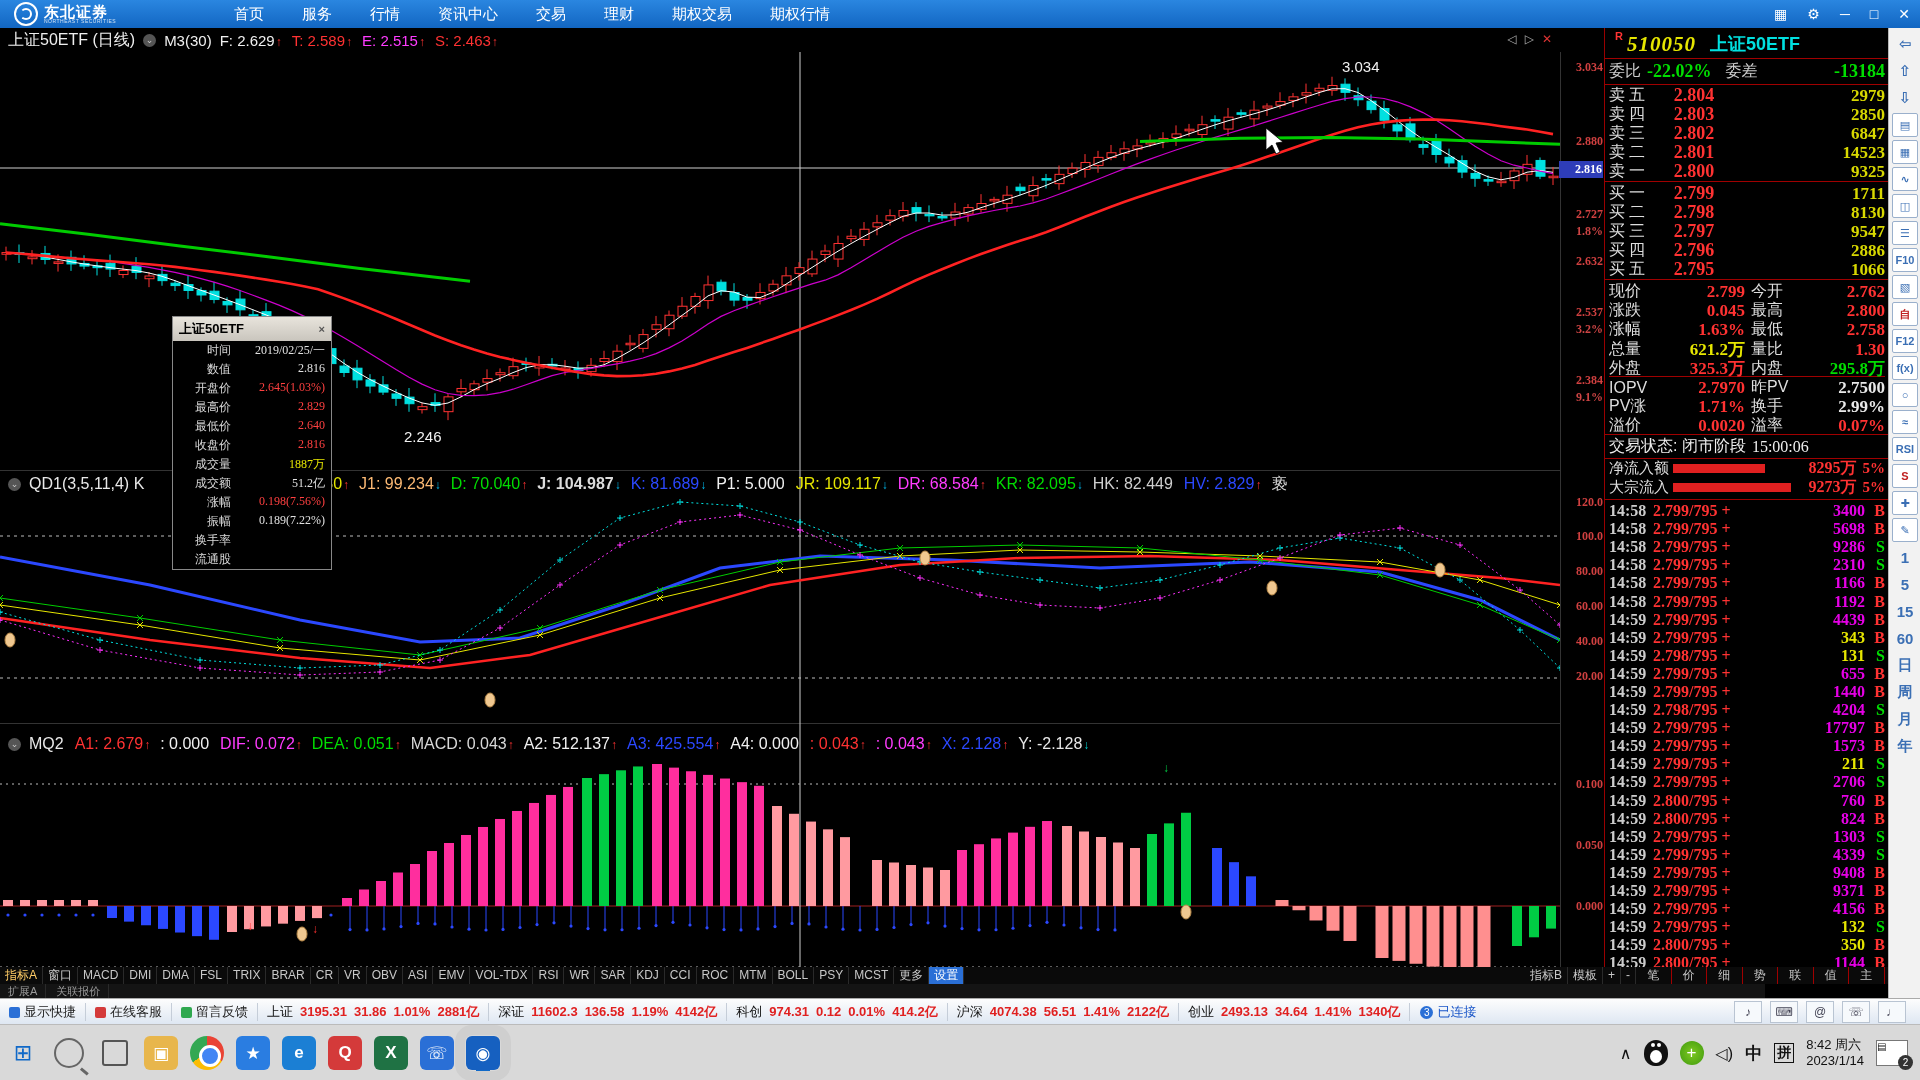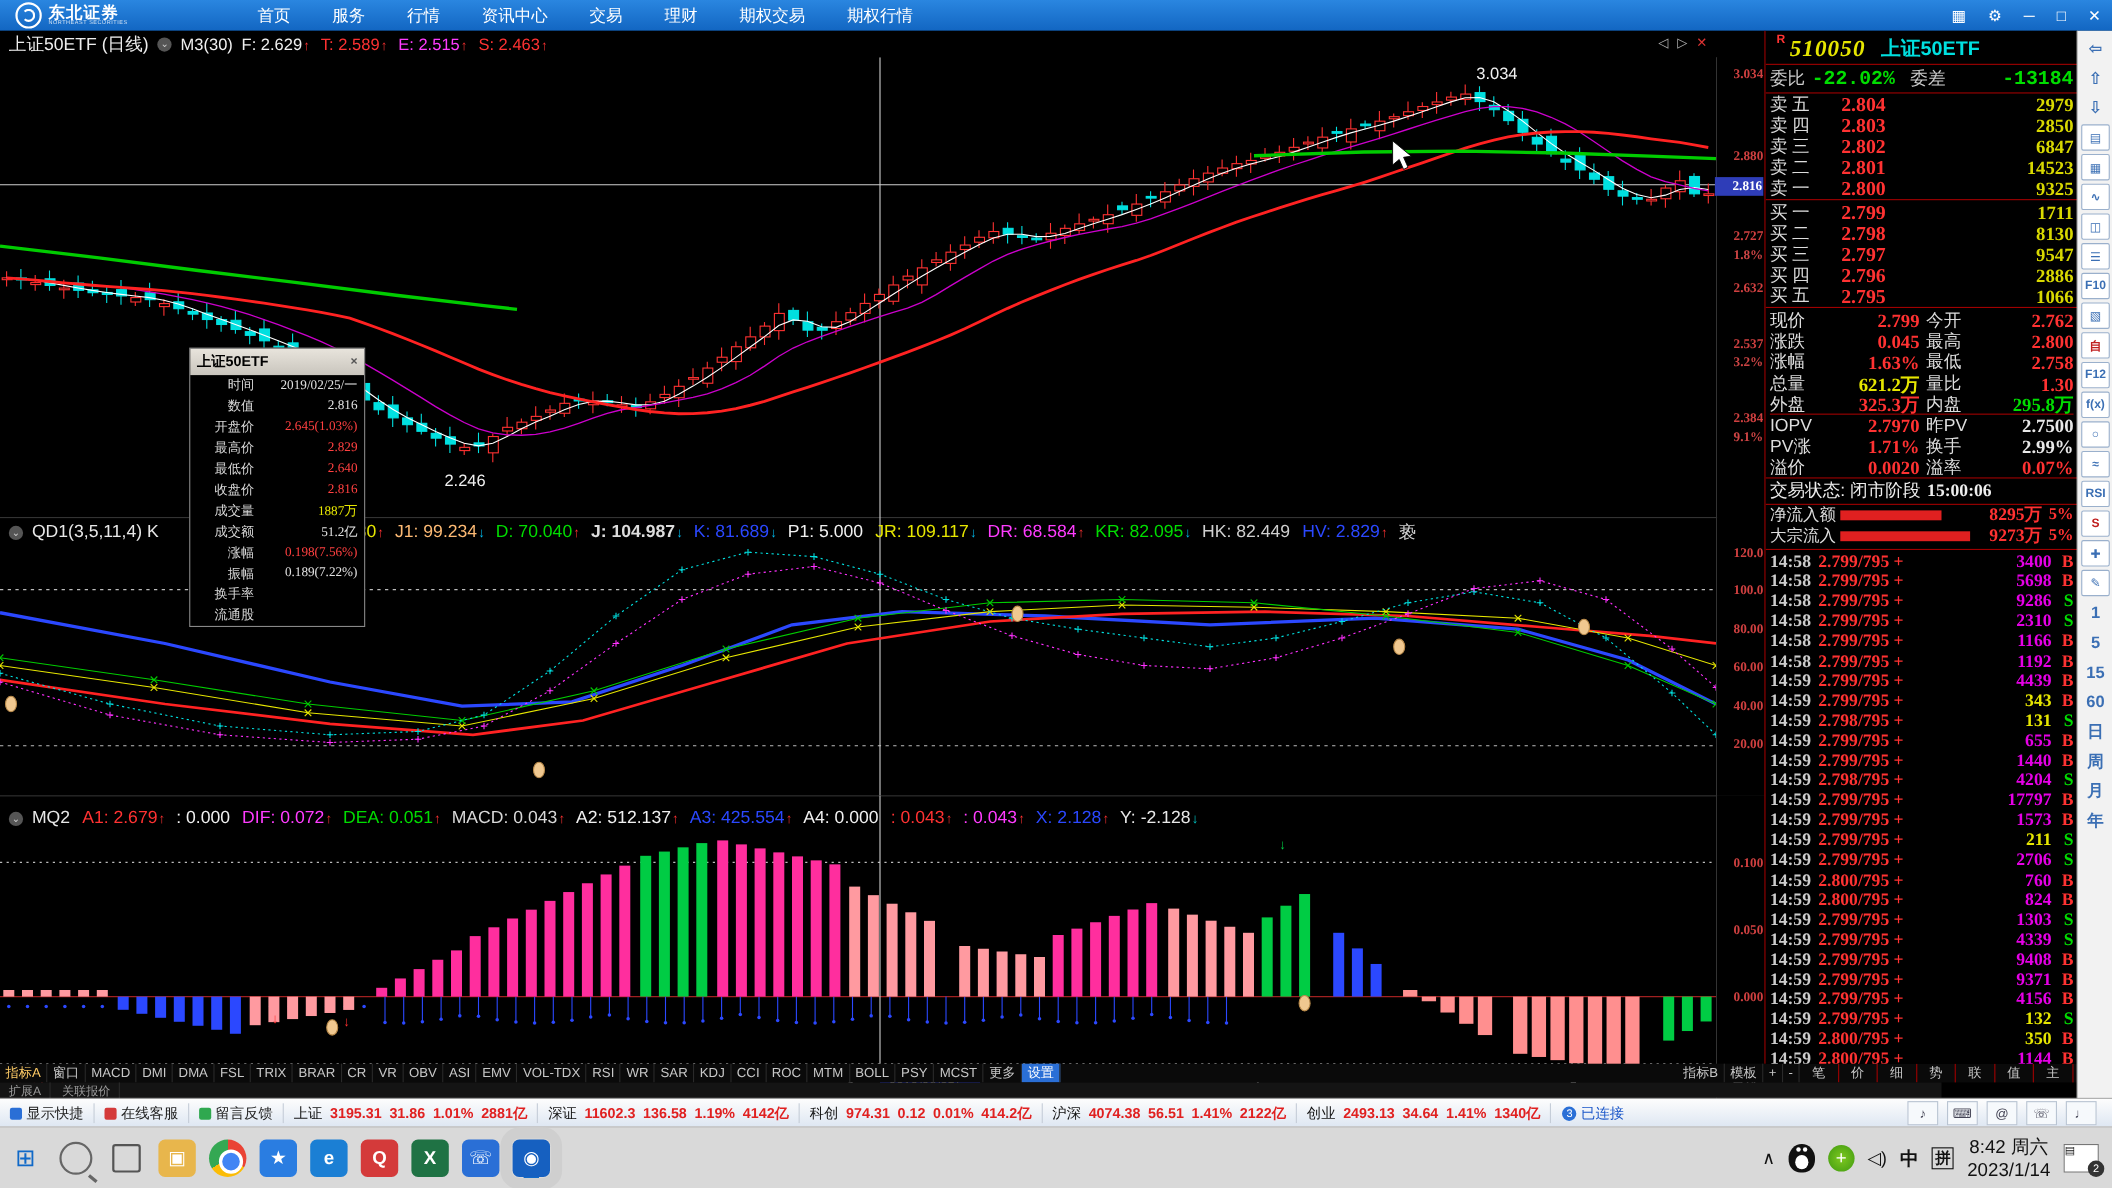--- a/index.html
+++ b/index.html
@@ -68,33 +68,33 @@
   .ext-row .t{padding:0 8px;border-right:1px solid #2a2a2a;cursor:pointer;}
 
   
   .quote{position:absolute;left:1604px;top:28px;width:284px;height:939px;background:#000;border-left:1px solid #900;color:#ddd;overflow:hidden;}
   .q-head{height:28px;display:flex;align-items:center;padding:2px 4px 0 10px;border-bottom:1px solid #a00000;}
   .q-r{color:#f33;font-size:11px;font-weight:bold;margin-right:4px;align-self:flex-start;}
   .q-code{color:#e6e600;font-size:21px;font-weight:bold;font-style:italic;letter-spacing:1px;}
   .q-name{color:#00e0e0;font-size:18px;font-weight:bold;margin-left:14px;}
   .q-weibi{height:25px;display:flex;align-items:center;font-size:16px;border-bottom:1px solid #a00000;padding:0 4px;}
   .q-weibi .lab{color:#ccc;}
-  .q-weibi .val{color:#00dd00;font-family:Liberation Mono, monospace;font-weight:bold;font-size:18px;}
+  .q-weibi .val{color:#00dd00;font-family:Liberation Serif, serif;font-weight:bold;font-size:18px;}
   .book{padding:0 4px;}
   .book-row{display:grid;grid-template-columns:42px 86px 1fr;height:19px;align-items:center;font-size:16px;}
   .book-row .lab{color:#ddd;letter-spacing:4px;}
   .book-row .price{color:#ff3232;text-align:center;font-size:18px;}
   .book-row .vol{color:#d8d800;text-align:right;font-size:17px;}
   .book-sep{height:0;border-top:1px solid #a00000;margin:1px 0;}
   .details{padding:0 4px;}
   .d-row{display:grid;grid-template-columns:46px 90px 52px 1fr;height:19px;align-items:center;font-size:16px;}
   .d-row .lab{color:#ddd;}
   .d-row .val{text-align:right;font-size:17px;}
   .q-status{height:23px;border-top:1px solid #a00000;border-bottom:1px solid #a00000;display:flex;align-items:center;font-size:16px;color:#eee;padding:0 4px;white-space:nowrap;}
-  .q-status .tm{margin-left:6px;font-family:"Liberation Serif","DejaVu Serif",serif;font-weight:bold;text-align:center;}
+  .q-status .tm{margin-left:6px;font-family:"Liberation Serif","DejaVu Serif",serif;font-weight:normal;text-align:center;}
   .flow-row{display:flex;align-items:center;height:19px;font-size:15px;padding:0 4px;color:#ddd;}
   .flow-bar{height:9px;background:#e02020;margin-left:4px;}
   .flow-val{margin-left:auto;color:#ff3232;font-size:16px;}
   .flow-pct{color:#ff3232;font-size:15px;margin-left:6px;}
   .flows{border-bottom:1px solid #a00000;padding-bottom:2px;}
   .ticks{padding:2px 4px 0 4px;}
   .tick-row{display:grid;grid-template-columns:44px 96px 1fr 20px;height:18.1px;align-items:center;font-size:16px;}
   .tick-time{color:#ccc;}
   .tick-price{color:#ff3232;}
   .tick-vol{text-align:right;}
@@ -132,21 +132,21 @@
   .app.active{outline:10px solid #cfcfcf;outline-offset:1px;border-bottom:0;box-shadow:0 13px 0 -10px #1069c8;}
   .chrome{background:conic-gradient(#ea4335 0 33%,#fbbc05 33% 66%,#34a853 66% 100%);border-radius:50%;position:relative;}
   .chrome:after{content:"";position:absolute;left:9px;top:9px;width:16px;height:16px;background:#4285f4;border:3px solid #fff;border-radius:50%;}
   .tb-right{margin-left:auto;display:flex;align-items:center;gap:12px;padding-right:12px;color:#111;}
   .penguin{width:24px;height:26px;background:#111;border-radius:50% 50% 45% 45%;position:relative;}
   .penguin:after{content:"";position:absolute;left:6px;top:10px;width:12px;height:13px;background:#fff;border-radius:50%;}
   .penguin:before{content:"";position:absolute;left:7px;top:3px;width:4px;height:4px;background:#fff;border-radius:50%;box-shadow:6px 0 #fff;}
   .g360{width:24px;height:24px;background:radial-gradient(#7ec820,#3f9a10);border-radius:50%;color:#fff;font-size:17px;line-height:24px;text-align:center;}
   .ime{font-size:17px;font-weight:bold;}
   .ime.box{border:1.5px solid #111;font-size:14px;padding:0 2px;}
-  .clock{text-align:center;font-size:17px;line-height:1.25;}
+  .clock{text-align:left;font-size:13px;line-height:1.25;}
   .notif{width:30px;height:24px;border:1px solid #777;background:#fff;position:relative;font-size:10px;}
   .notif .b2{position:absolute;right:-6px;bottom:-5px;background:#333;color:#fff;border-radius:50%;width:15px;height:15px;font-size:10px;text-align:center;line-height:15px;}
 </style>
 </head>
 <body>
 
 <div class="screen">
 
   <div class="topbar">
     <div class="brand">

